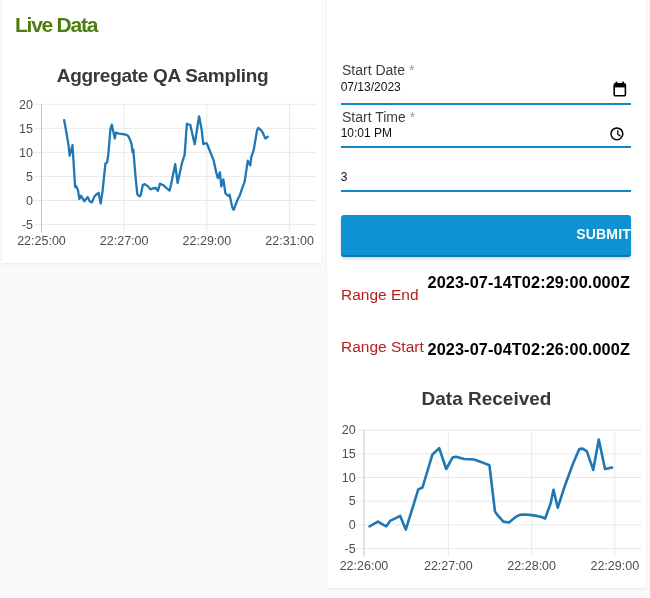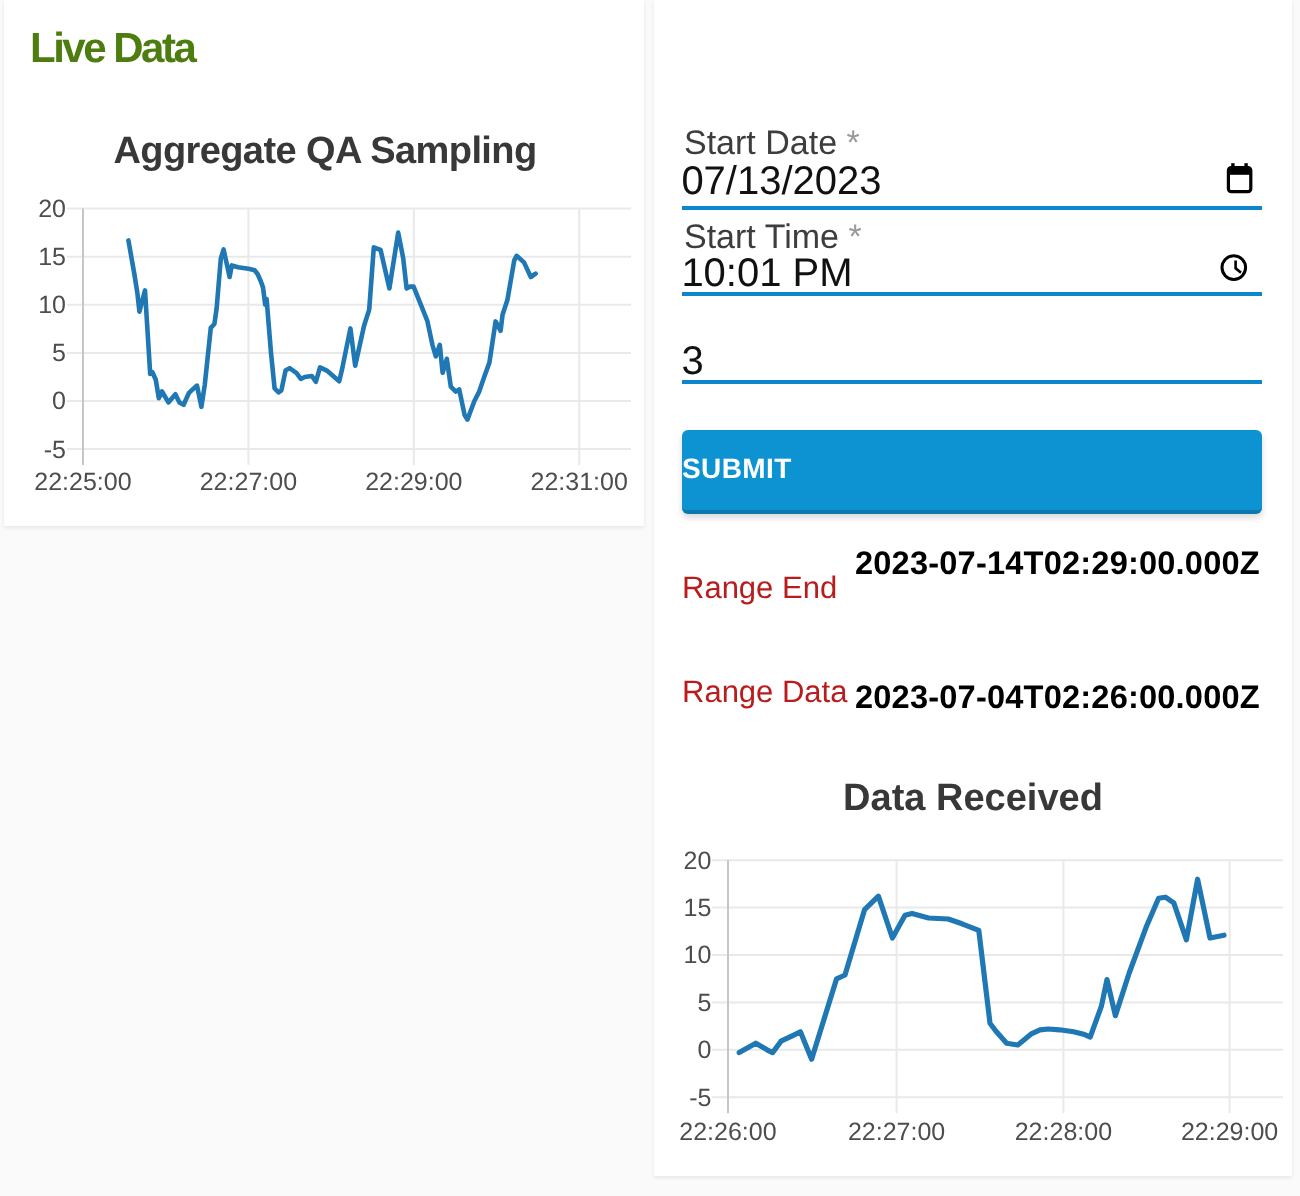--- a/index.html
+++ b/index.html
@@ -1,19 +1,19 @@
 <!DOCTYPE html>
 <html><head><meta charset="utf-8"><style>
 *{margin:0;padding:0;box-sizing:border-box}
 body{width:650px;height:598px;background:#fafafa;font-family:"Liberation Sans",sans-serif;position:relative;overflow:hidden}
 .card{position:absolute;background:#fff;box-shadow:0 1px 2px rgba(0,0,0,.08)}
 .h{position:absolute;font-size:21px;font-weight:bold;color:#4d7c0f;letter-spacing:-1.25px}
-.lab{position:absolute;font-size:17px;color:#3d3d3d}
+.lab{position:absolute;font-size:14px;color:#3d3d3d}
 .lab span{color:#9a9a9a}
-.val{position:absolute;font-size:20px;color:#111}
+.val{position:absolute;font-size:12px;color:#111}
 .ul{position:absolute;height:2px;background:#0d87cc}
 .rl{position:absolute;font-size:15.5px;color:#b91c1c}
 .rv{position:absolute;font-size:16.3px;font-weight:bold;color:#000;letter-spacing:.1px}
 </style></head>
 <body>
 <div class="card" style="left:2px;top:0;width:320px;height:263px">
   <div class="h" style="left:13px;top:13px">Live Data</div>
   <svg width="320" height="209" style="position:absolute;left:0;top:55px">
 <text x="160.5" y="26.5" text-anchor="middle" font-family="Liberation Sans, sans-serif" font-size="19" font-weight="bold" letter-spacing="-0.3" fill="#383838">Aggregate QA Sampling</text>
 <line x1="31.5" y1="49.30" x2="313.5" y2="49.30" stroke="#e9e9e9" stroke-width="1"></line>
@@ -51,24 +51,24 @@
   <div class="ul" style="left:14.3px;top:102.5px;width:290px"></div>
   <div class="lab" style="left:15.5px;top:108.5px">Start Time <span>*</span></div>
   <div class="val" style="left:14.2px;top:125.5px">10:01 PM</div>
   <svg width="16" height="16" style="position:absolute;left:282px;top:126px">
     <circle cx="7.9" cy="7.8" r="5.9" fill="none" stroke="#000" stroke-width="1.5"></circle>
     <polyline points="8.8,4.2 8.8,8.2 11.5,10.3" fill="none" stroke="#000" stroke-width="1.3"></polyline>
   </svg>
   <div class="ul" style="left:14.3px;top:146px;width:290px"></div>
   <div class="val" style="left:14.2px;top:170px">3</div>
   <div class="ul" style="left:14.3px;top:189.5px;width:290px"></div>
-  <div style="position:absolute;left:14.5px;top:214.5px;width:290px;height:42px;background:#0d93d2;border-radius:3px;border-bottom:2.5px solid #0a77ad;box-shadow:0 2px 3px rgba(0,0,0,.15);color:#fff;font-size:14px;font-weight:bold;letter-spacing:.2px;text-align:left;line-height:39.5px">SUBMIT</div>
+  <div style="position:absolute;left:14.5px;top:214.5px;width:290px;height:42px;background:#0d93d2;border-radius:3px;border-bottom:2.5px solid #0a77ad;box-shadow:0 2px 3px rgba(0,0,0,.15);color:#fff;font-size:14px;font-weight:bold;letter-spacing:.2px;text-align:right;line-height:39.5px">SUBMIT</div>
   <div class="rl" style="left:14.5px;top:285.8px">Range End</div>
   <div class="rv" style="left:101px;top:273px">2023-07-14T02:29:00.000Z</div>
-  <div class="rl" style="left:14.5px;top:338.2px">Range Data</div>
+  <div class="rl" style="left:14.5px;top:338.2px">Range Start</div>
   <div class="rv" style="left:101px;top:340px">2023-07-04T02:26:00.000Z</div>
   <svg width="320" height="204" style="position:absolute;left:0;top:385px">
 <text x="159.5" y="20.0" text-anchor="middle" font-family="Liberation Sans, sans-serif" font-size="19" font-weight="bold" fill="#383838">Data Received</text>
 <line x1="29.0" y1="45.10" x2="314.5" y2="45.10" stroke="#e9e9e9" stroke-width="1"></line>
 <line x1="29.0" y1="68.80" x2="314.5" y2="68.80" stroke="#e9e9e9" stroke-width="1"></line>
 <line x1="29.0" y1="92.50" x2="314.5" y2="92.50" stroke="#e9e9e9" stroke-width="1"></line>
 <line x1="29.0" y1="116.20" x2="314.5" y2="116.20" stroke="#e9e9e9" stroke-width="1"></line>
 <line x1="29.0" y1="139.90" x2="314.5" y2="139.90" stroke="#e9e9e9" stroke-width="1"></line>
 <line x1="29.0" y1="163.60" x2="314.5" y2="163.60" stroke="#e9e9e9" stroke-width="1"></line>
 <line x1="37.0" y1="45.10" x2="37.0" y2="171.60" stroke="#c6c6c6" stroke-width="1"></line>

